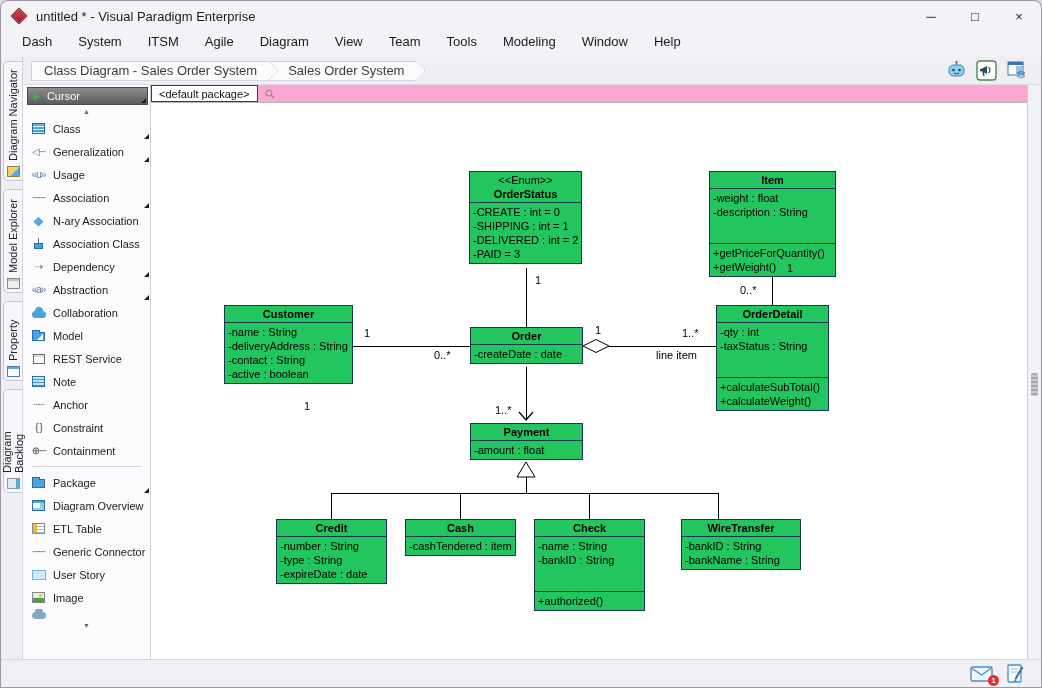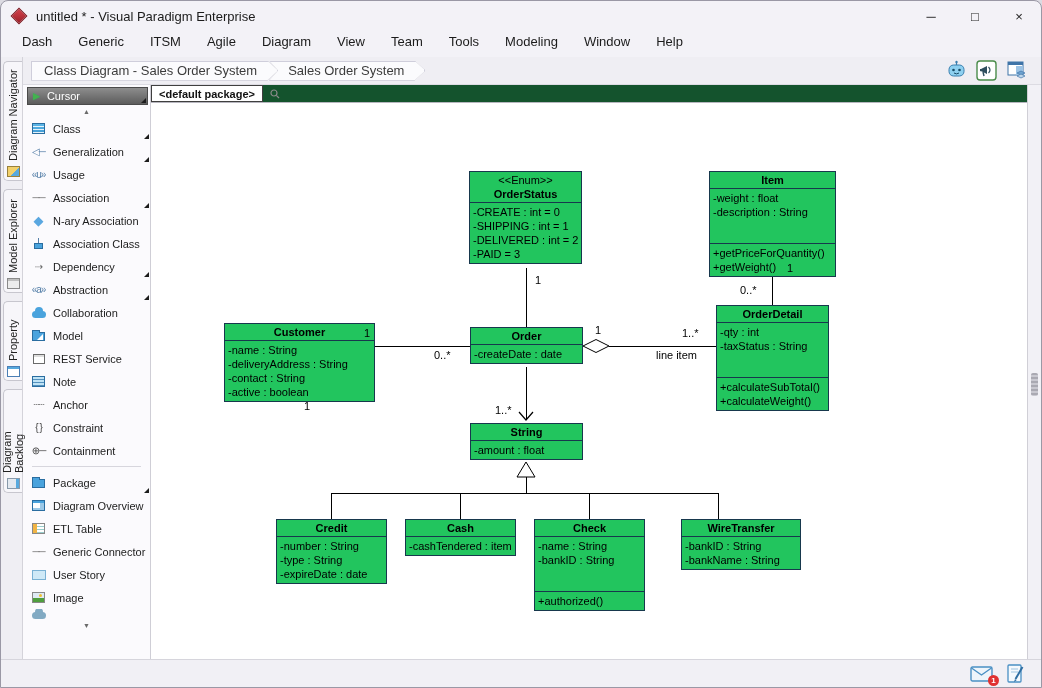--- a/index.html
+++ b/index.html
@@ -99,21 +99,21 @@
             background-image:linear-gradient(90deg,#f0b445 0 4px,transparent 4px),
               repeating-linear-gradient(180deg,transparent 0 2px,#9cc 2px 3px); }
   .pi-userstory { width:14px; height:10px; border:1px solid #7ab1d4; background:#cfe9f7; }
   .pi-image { width:13px; height:11px; border:1px solid #888;
               background:linear-gradient(#dfeaf4 0 55%,#4f9e3e 55%); position:relative; }
   .pi-image::before { content:""; position:absolute; right:2px; top:1px; width:3px; height:3px;
                       border-radius:50%; background:#f0c030; }
 
   
   .canvascol { flex:1; display:flex; flex-direction:column; background:#fff; min-width:0; }
-  .tabrow { height:17px; display:flex; align-items:center; background:#14532d;font-weight:bold; }
+  .tabrow { height:17px; display:flex; align-items:center; background:#f9a8d4; }
   .pkg-tab { height:17px; border:1px solid #3f3f3f; background:#fff; font-size:11px; color:#111;
              display:flex; align-items:center; padding:0 7px; }
   .tab-mag { margin-left:7px; display:flex; }
   .canvas { flex:1; position:relative; border-top:1px solid #b7b6bf; overflow:hidden; }
 
   
   .rightstrip { width:14px; background:#f2f1f6; border-left:1px solid #d0cfd6; position:relative; }
   .grip { position:absolute; top:288px; left:3px; width:7px; height:23px; background:#c9c8d0;
           border-radius:2px; background-image:repeating-linear-gradient(180deg,#aaa9b2 0 2px,#c9c8d0 2px 4px); }
 
@@ -148,21 +148,21 @@
     <span class="title-text">untitled * - Visual Paradigm Enterprise</span>
     <div class="win-controls">
       <div class="win-btn">─</div>
       <div class="win-btn">□</div>
       <div class="win-btn">×</div>
     </div>
   </div>
 
   <div class="menubar">
     <span class="menu-item">Dash</span>
-    <span class="menu-item">Generic</span>
+    <span class="menu-item">System</span>
     <span class="menu-item">ITSM</span>
     <span class="menu-item">Agile</span>
     <span class="menu-item">Diagram</span>
     <span class="menu-item">View</span>
     <span class="menu-item">Team</span>
     <span class="menu-item">Tools</span>
     <span class="menu-item">Modeling</span>
     <span class="menu-item">Window</span>
     <span class="menu-item">Help</span>
   </div>
@@ -418,21 +418,21 @@
               <div class="uml-attrs">
                 <div class="uml-line">-weight : float</div>
                 <div class="uml-line">-description : String</div>
               </div>
               <div class="uml-ops">
                 <div class="uml-line">+getPriceForQuantity()</div>
                 <div class="uml-line">+getWeight()</div>
               </div>
             </div>
 
-            <div class="uml-class" style="left:73px;top:220px;width:151px">
+            <div class="uml-class" style="left:73px;top:202px;width:129px">
               <div class="uml-head">
                   <div class="uml-name">Customer</div>
                 </div>
               <div class="uml-attrs">
                 <div class="uml-line">-name : String</div>
                 <div class="uml-line">-deliveryAddress : String</div>
                 <div class="uml-line">-contact : String</div>
                 <div class="uml-line">-active : boolean</div>
               </div>
             </div>
@@ -455,21 +455,21 @@
                 <div class="uml-line">-taxStatus : String</div>
               </div>
               <div class="uml-ops">
                 <div class="uml-line">+calculateSubTotal()</div>
                 <div class="uml-line">+calculateWeight()</div>
               </div>
             </div>
 
             <div class="uml-class" style="left:319px;top:320px;width:113px">
               <div class="uml-head">
-                  <div class="uml-name">String</div>
+                  <div class="uml-name">Payment</div>
                 </div>
               <div class="uml-attrs">
                 <div class="uml-line">-amount : float</div>
               </div>
             </div>
 
             <div class="uml-class" style="left:125px;top:416px;width:111px">
               <div class="uml-head">
                   <div class="uml-name">Credit</div>
                 </div>

